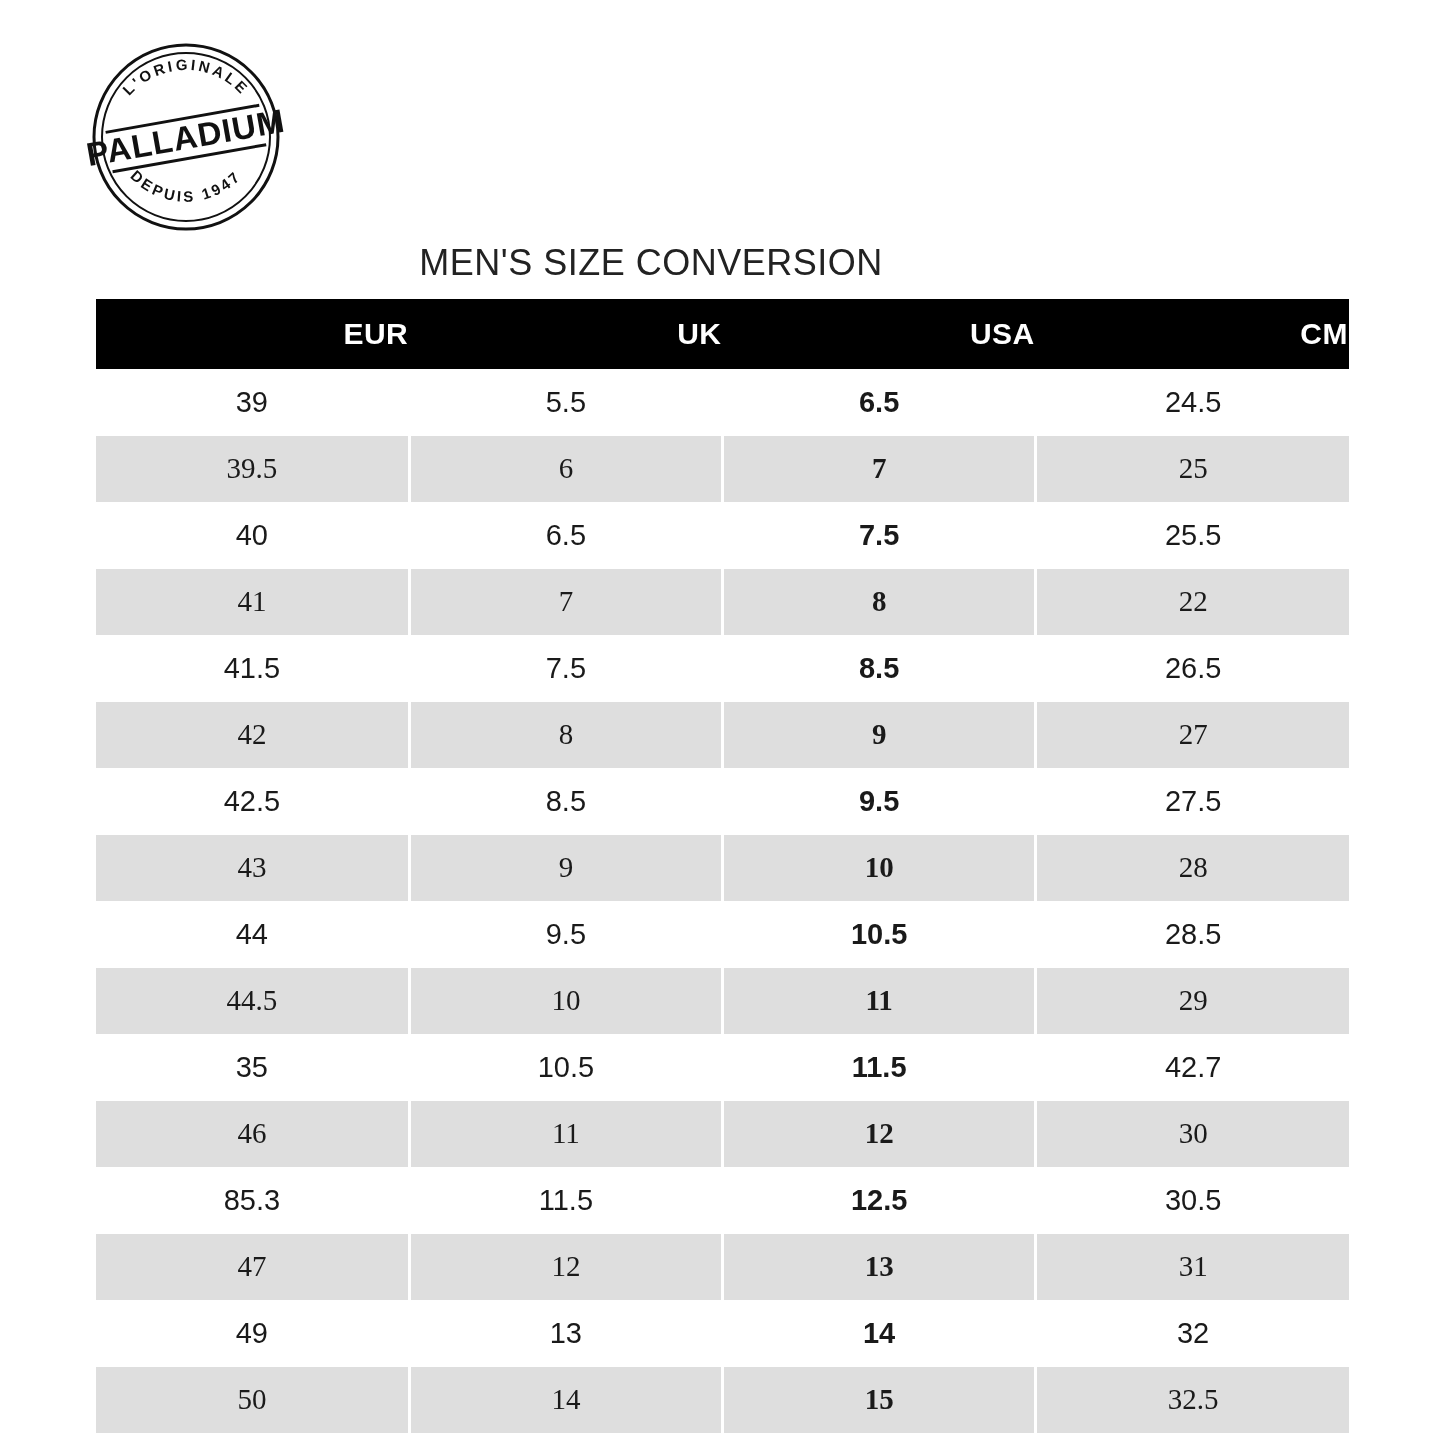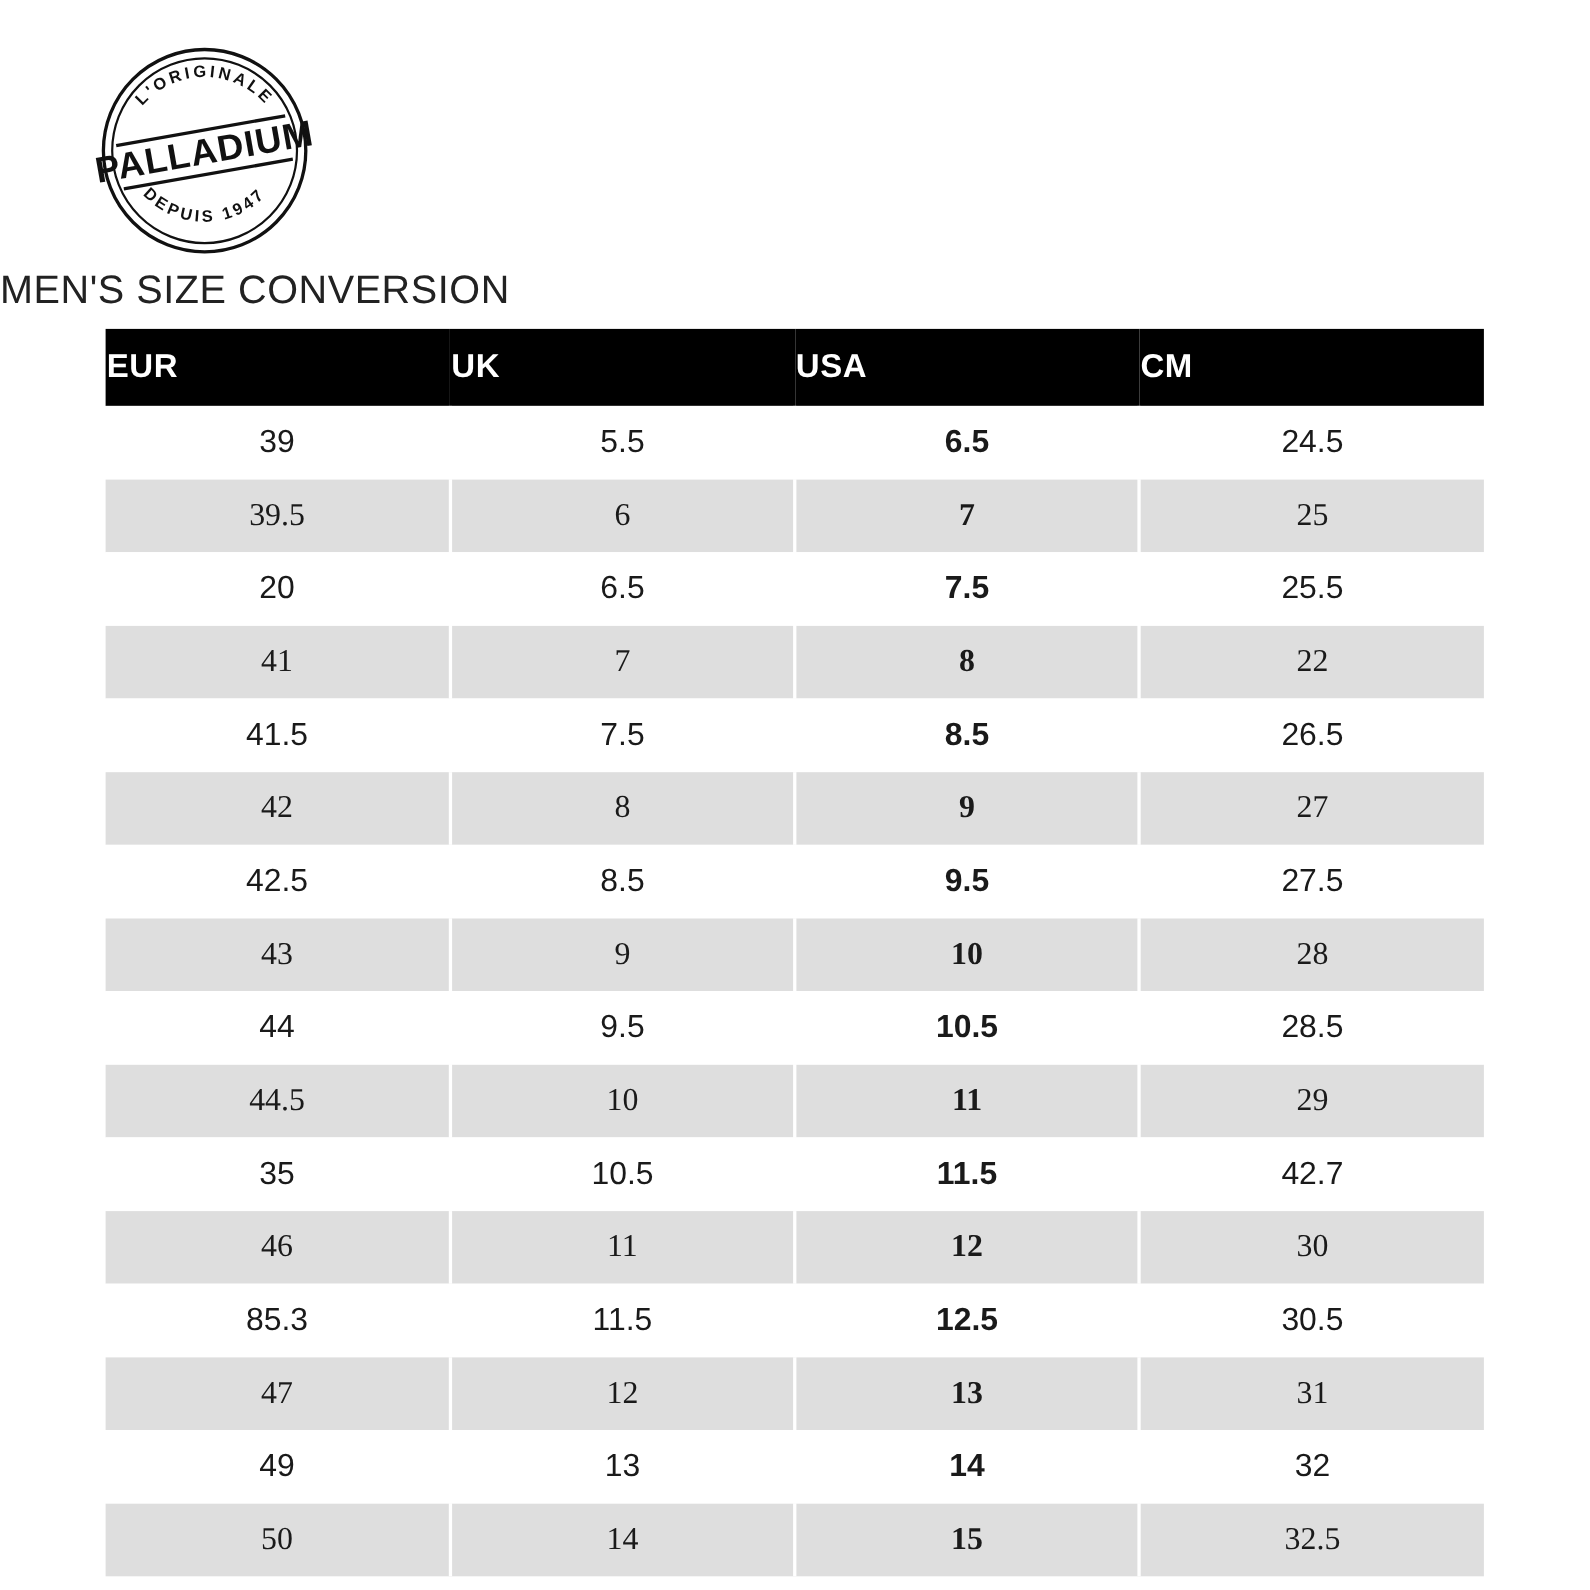--- a/index.html
+++ b/index.html
@@ -25,20 +25,21 @@
     height: 200px;
   }
   .logo-svg { display: block; }
 
   
   .title {
     position: absolute;
     left: 0;
     top: 242px;
     width: 1302px;
+    text-align: center;
     font-size: 36px;
     letter-spacing: 0.5px;
     color: #222222;
     font-weight: 400;
   }
 
   
   .table-wrap {
     position: absolute;
     left: 96px;
@@ -49,21 +50,21 @@
     border-collapse: collapse;
     width: 100%;
     table-layout: fixed;
   }
   table.size-table th {
     background: #000000;
     color: #ffffff;
     font-size: 30px;
     font-weight: bold;
     height: 68px;
-    text-align: left;
+    text-align: right;
     letter-spacing: 0.5px;
   }
   table.size-table td {
     height: 64.5px;
     text-align: center;
     font-size: 29px;
     color: #1a1a1a;
     border-right: 3px solid #ffffff;
     background: #ffffff;
   }
@@ -118,21 +119,21 @@
           <td class="usa-col">6.5</td>
           <td>24.5</td>
         </tr>
         <tr class="alt">
           <td>39.5</td>
           <td>6</td>
           <td class="usa-col">7</td>
           <td>25</td>
         </tr>
         <tr>
-          <td>20</td>
+          <td>40</td>
           <td>6.5</td>
           <td class="usa-col">7.5</td>
           <td>25.5</td>
         </tr>
         <tr class="alt">
           <td>41</td>
           <td>7</td>
           <td class="usa-col">8</td>
           <td>22</td>
         </tr>

